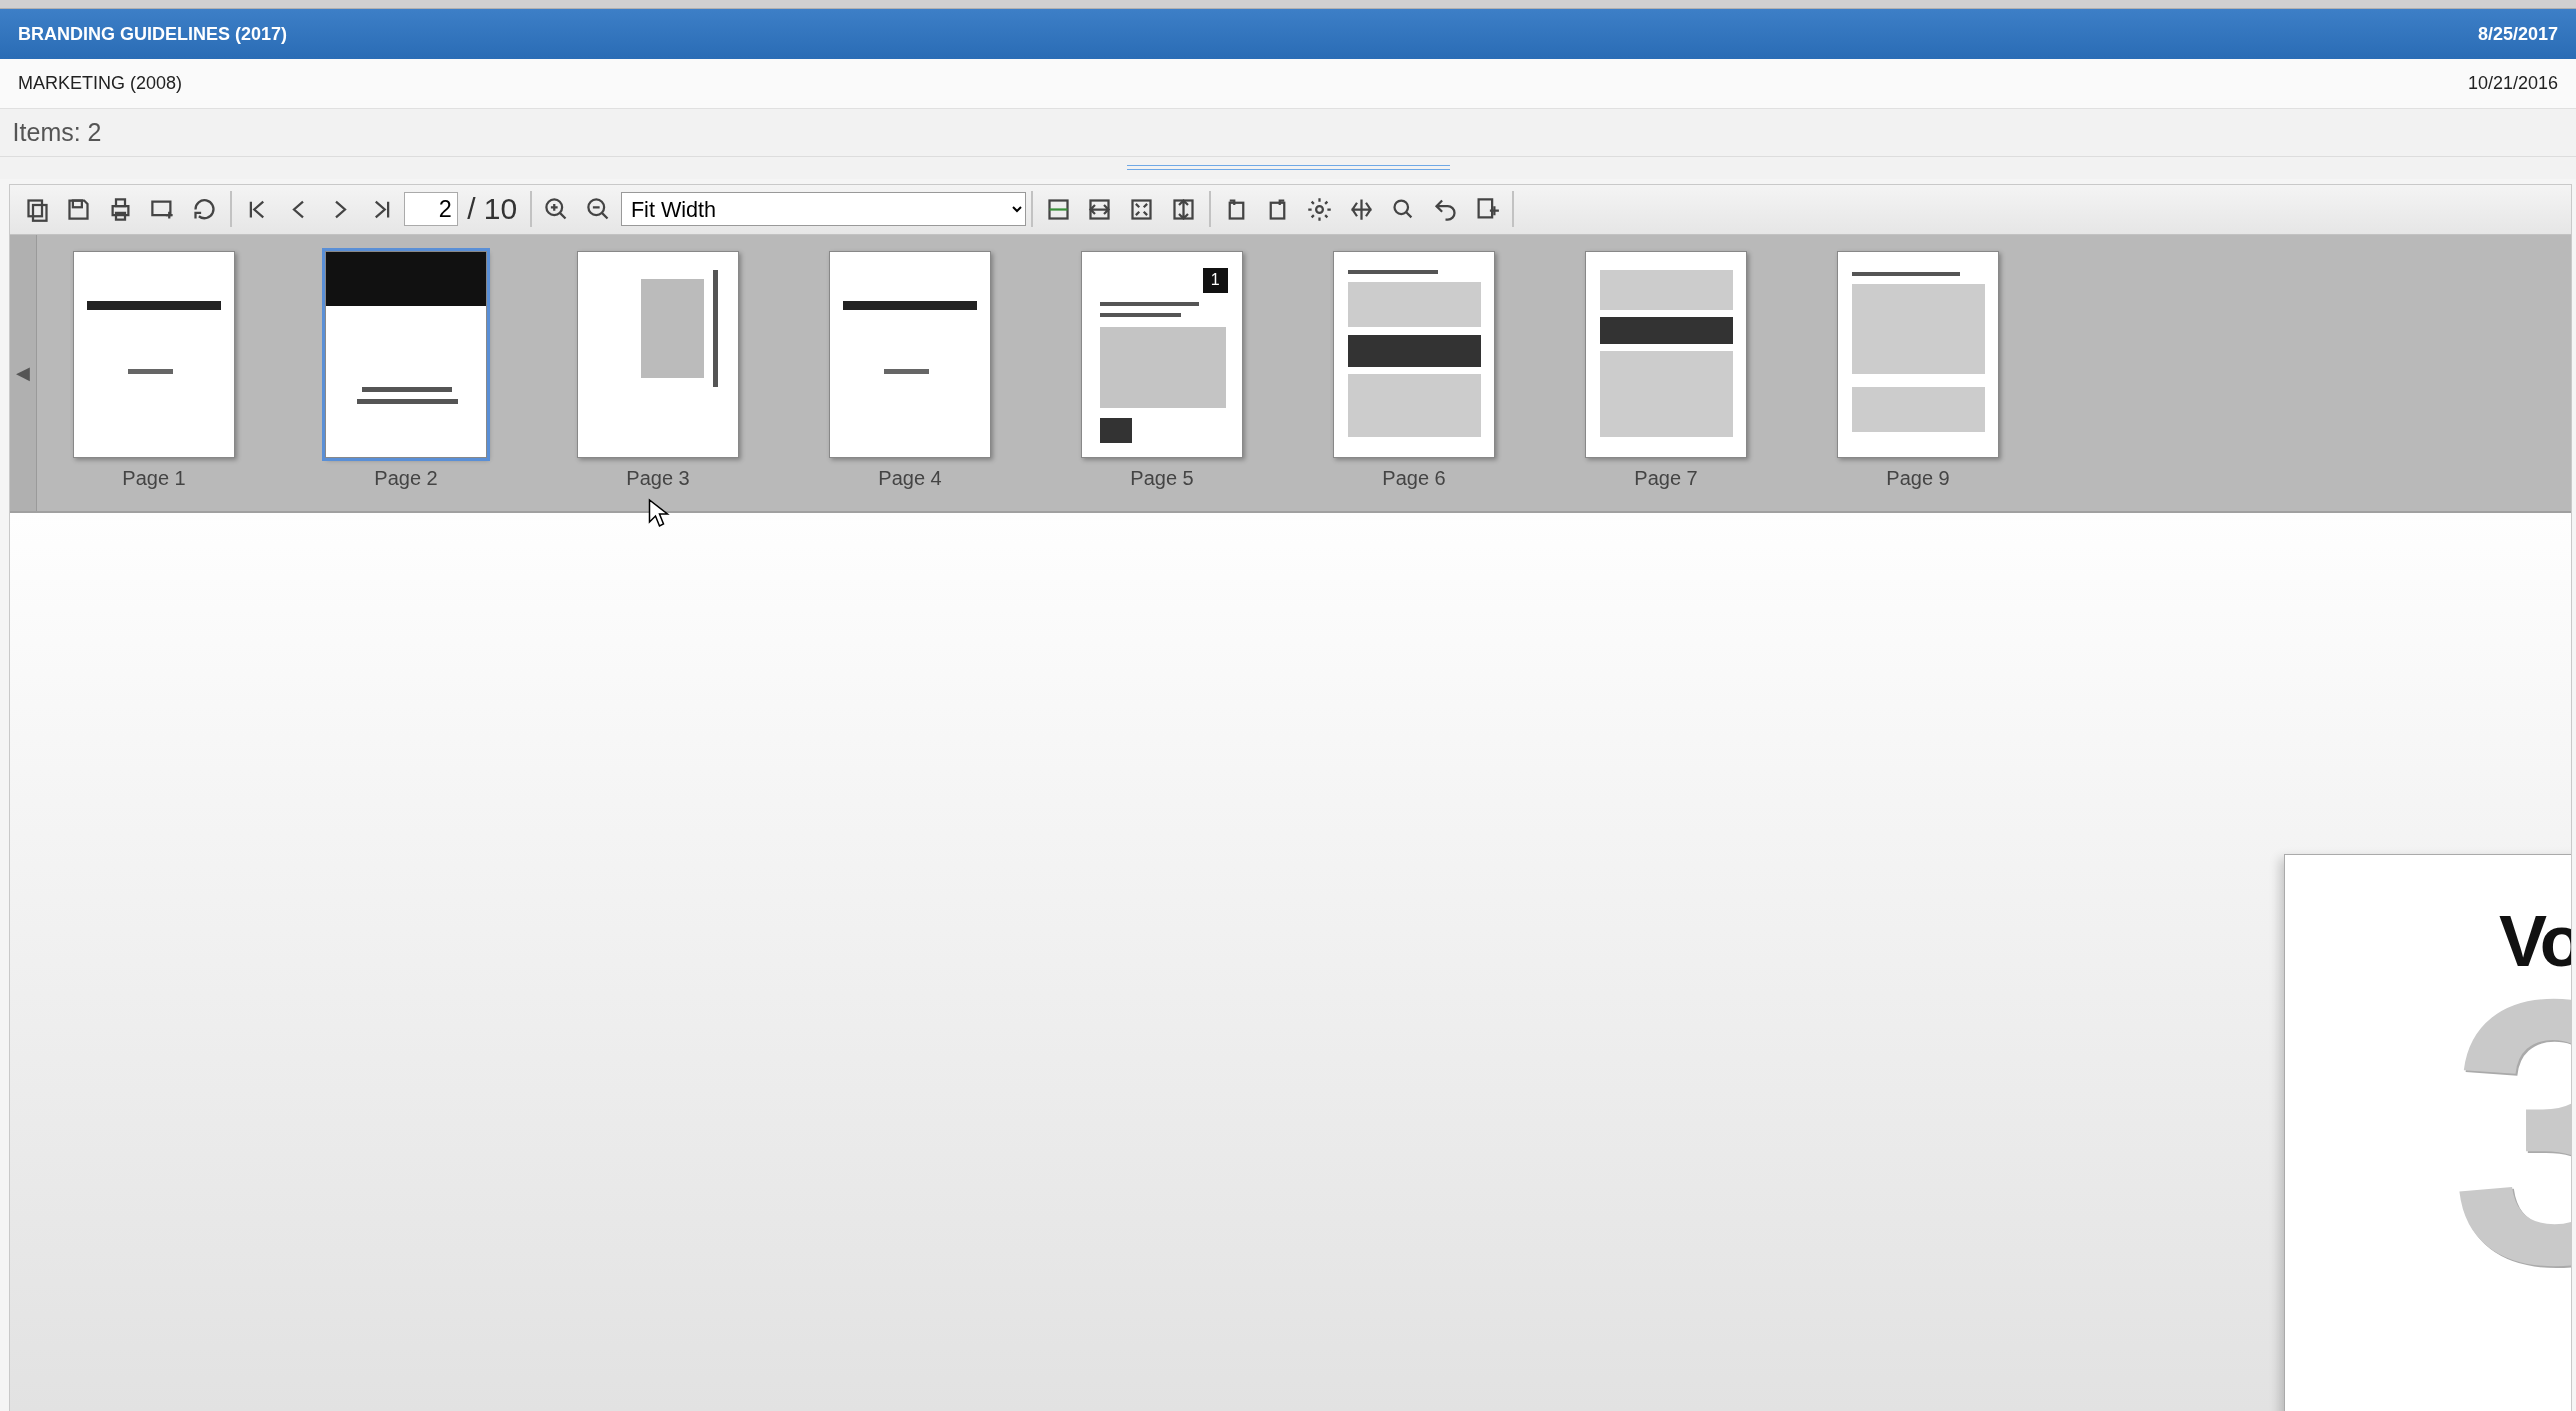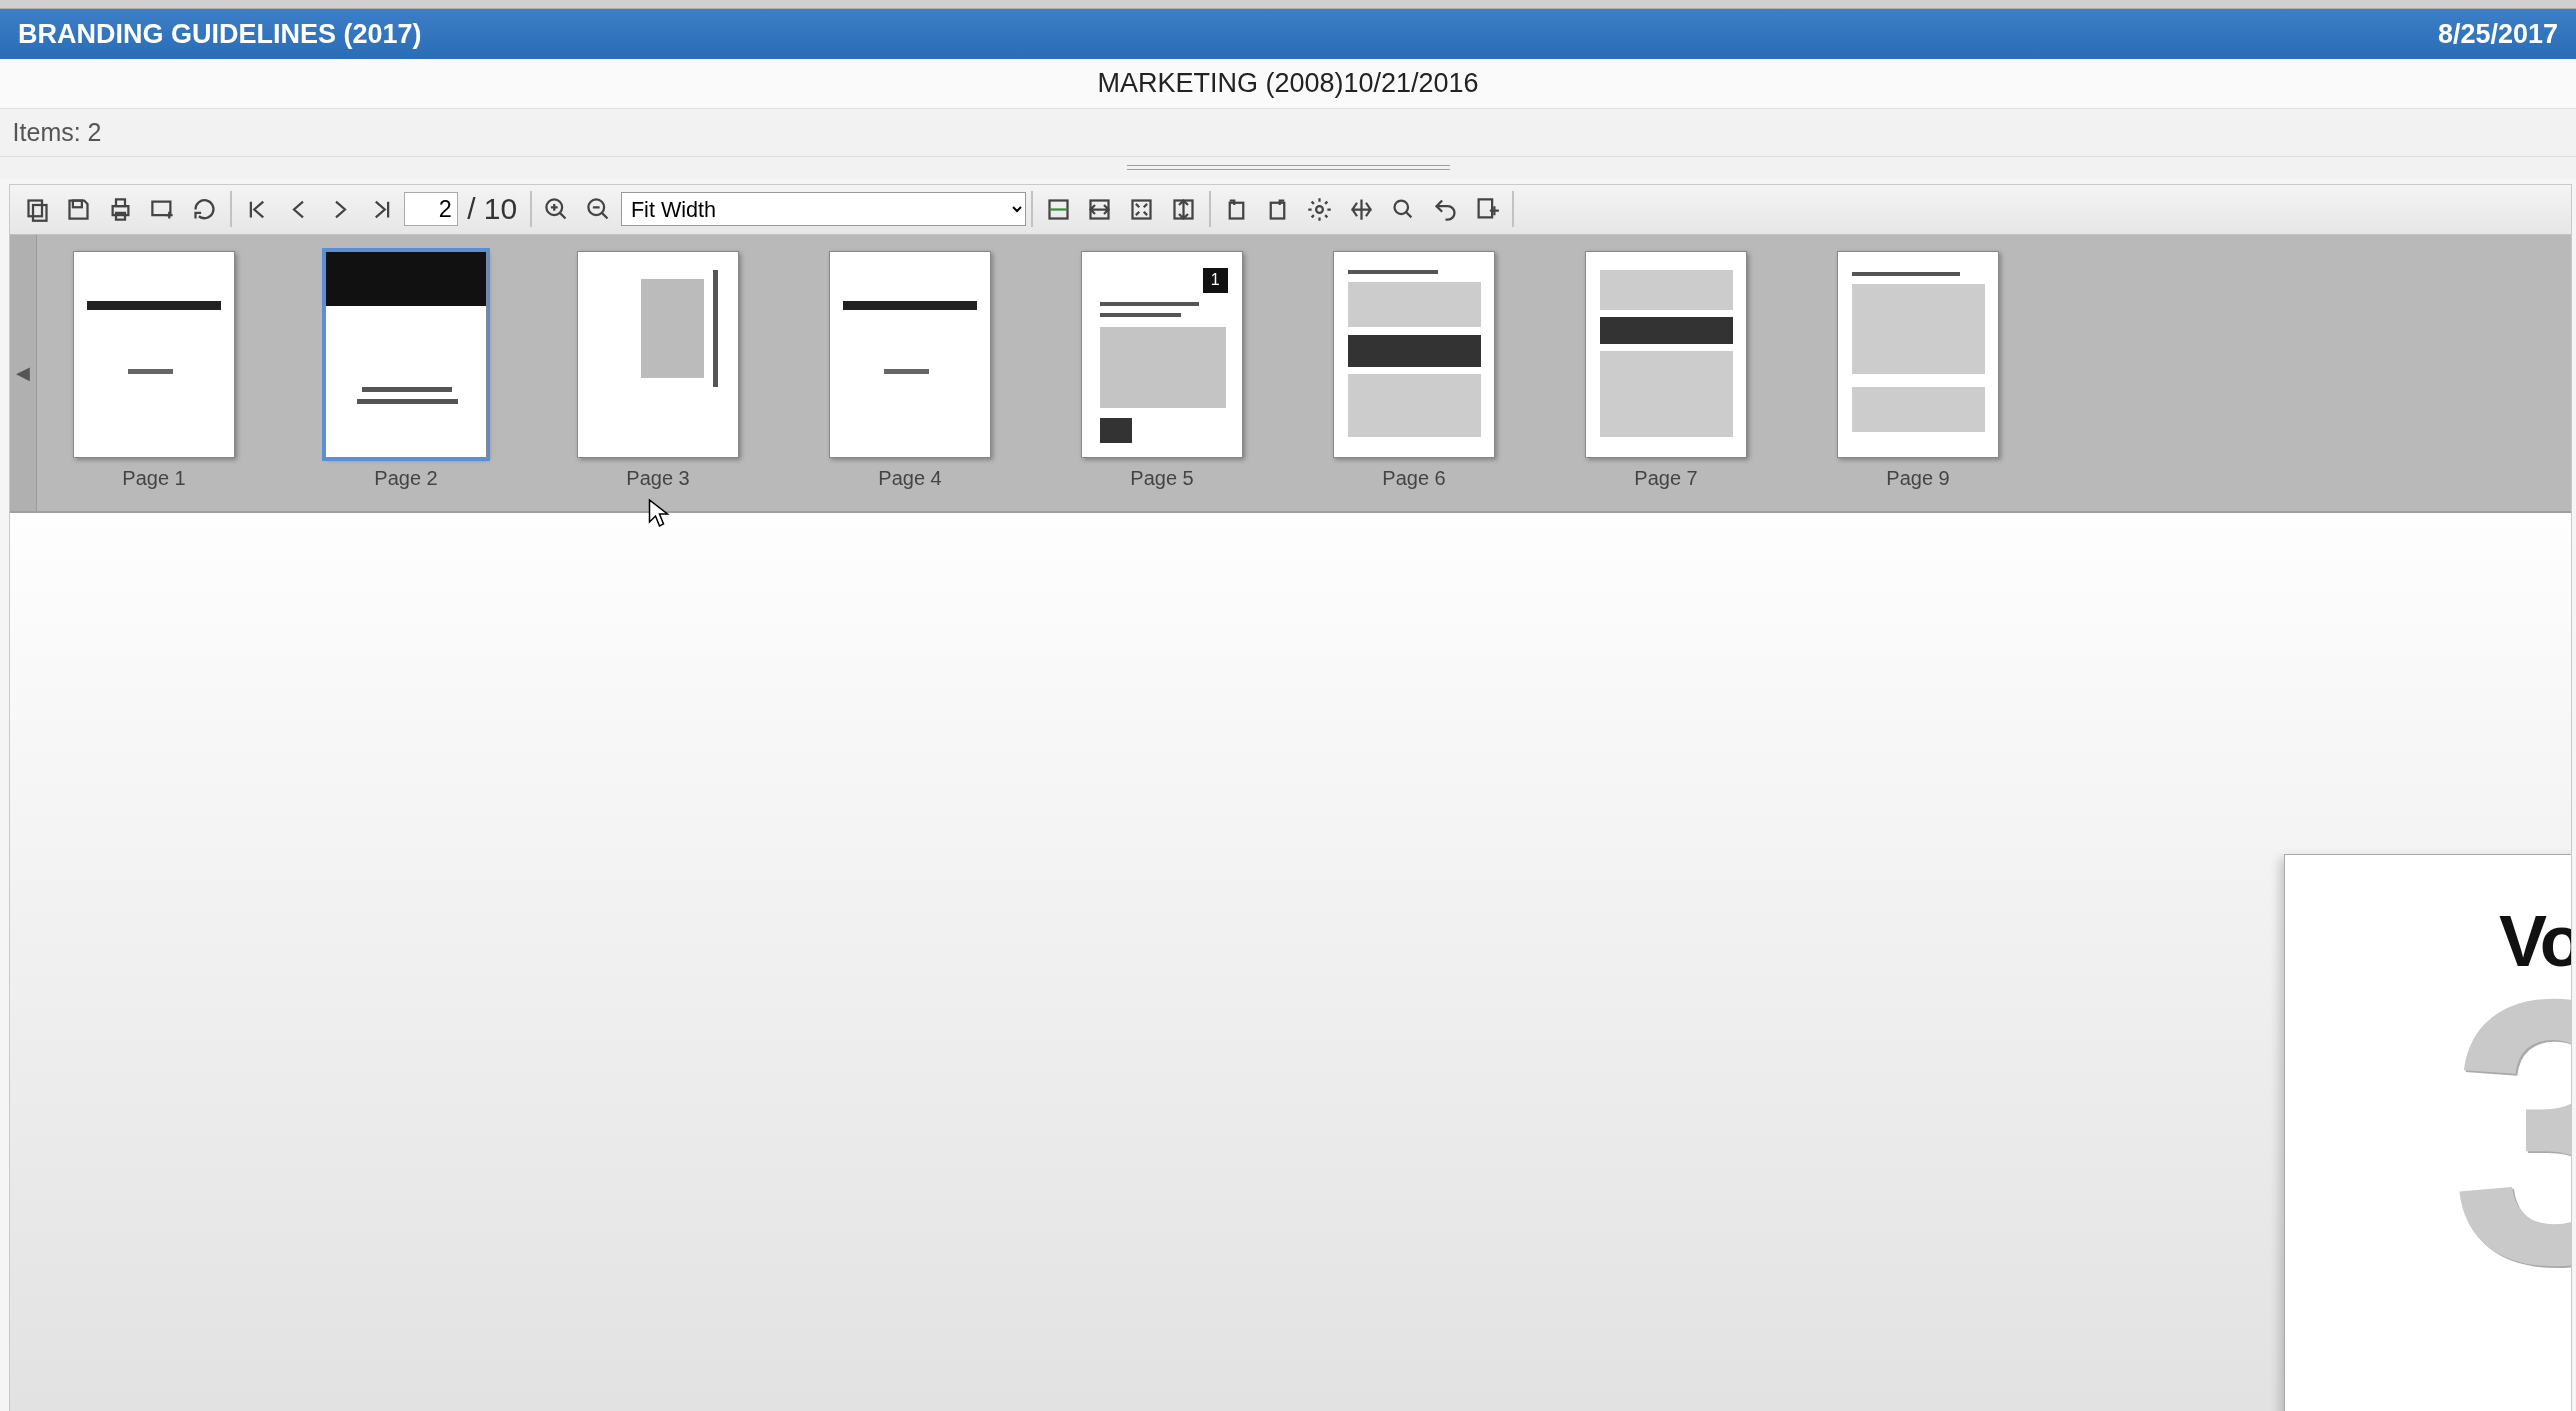--- a/index.html
+++ b/index.html
@@ -16,33 +16,32 @@
     height: 9px;
     background: #d0d0d0;
     border-bottom: 0.9px solid #b0b0b0;
   }
   .doc-list { display: flex; flex-direction: column; }
   .doc-row {
     display: flex;
     justify-content: space-between;
     align-items: center;
     padding: 7.2px 18px;
-    font-size: 27px;
+    font-size: 18px;
     height: 50px;
   }
   .doc-row.selected {
     background: linear-gradient(#3d7fc7, #2a6cb5);
     color: #fff;
     font-weight: bold;
   }
   .doc-row.unselected {
     background: #fafafa;
     color: #222;
     border-bottom: 0.9px solid #e0e0e0;
-    justify-content: center;
   }
   .items-count {
     font-size: 25px;
     color: #555;
     padding: 9px 12.6px;
     background: #f2f2f2;
     border-bottom: 0.9px solid #ddd;
   }
   .splitter-bar {
     height: 21.6px;

